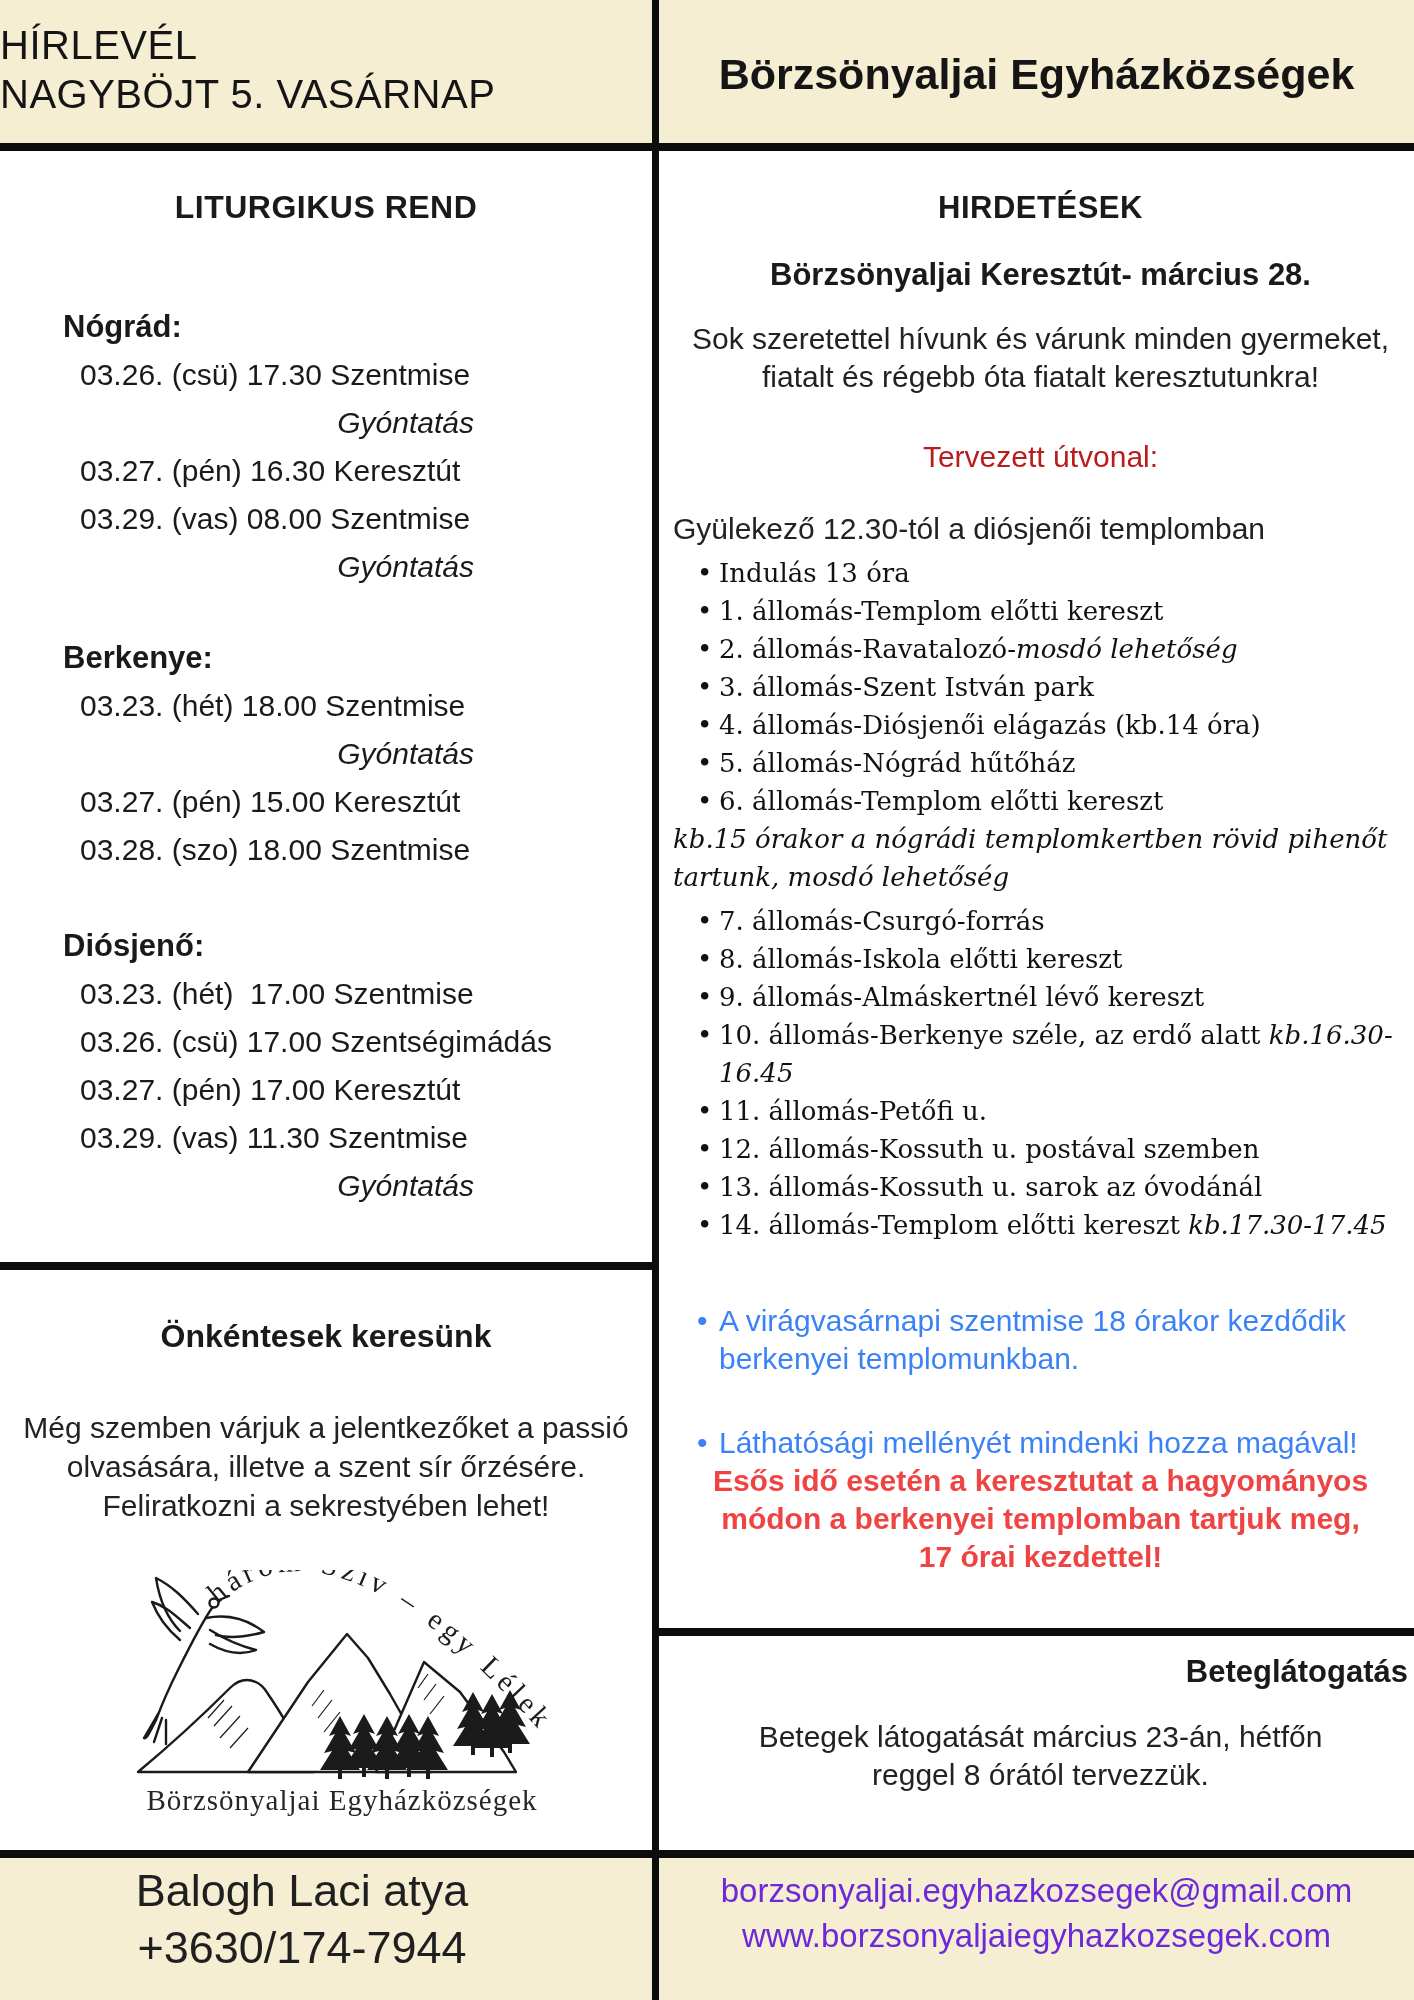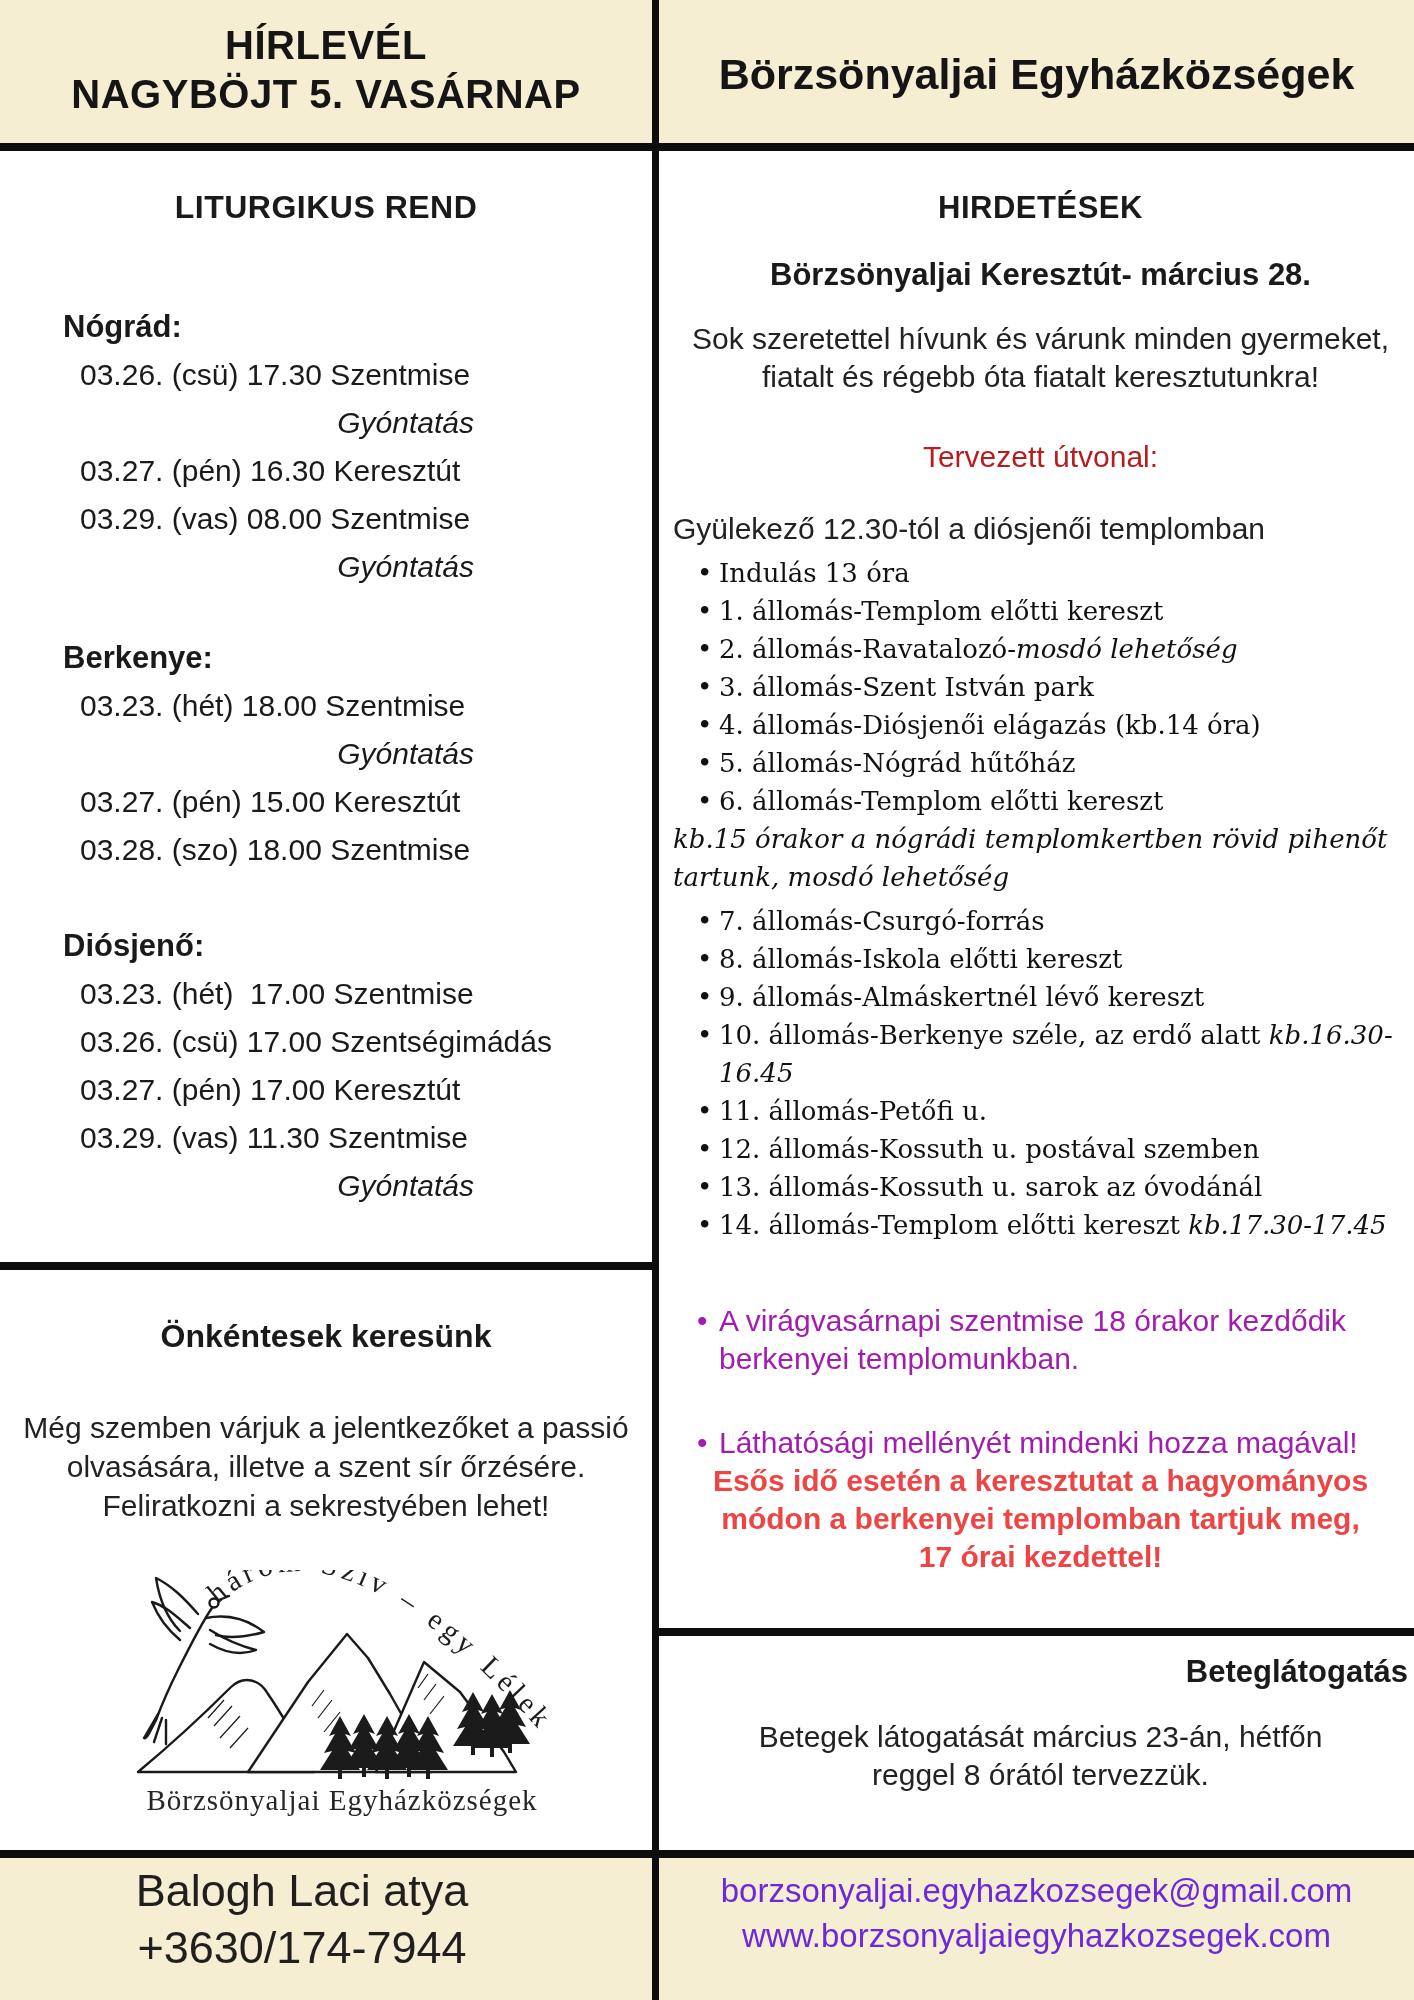--- a/index.html
+++ b/index.html
@@ -13,22 +13,22 @@
   .band-top-left{left:0;top:0;width:652px;height:143px;}
   .band-top-right{left:659px;top:0;width:755px;height:143px;}
   .band-bottom{left:0;top:1858px;width:1414px;height:142px;}
   .line{background:#0d0d0d;}
   .v-divider{left:652px;top:0;width:7px;height:2000px;}
   .h-divider-top{left:0;top:143px;width:1414px;height:8px;}
   .h-divider-left-mid{left:0;top:1262px;width:652px;height:8px;}
   .h-divider-right-mid{left:659px;top:1628px;width:755px;height:8px;}
   .h-divider-bottom{left:0;top:1850px;width:1414px;height:8px;}
   
-  .hdr-left{left:0;top:0;width:652px;padding-top:21px;text-align:center;
-    font-weight:bold;font-size:40px;line-height:49px;letter-spacing:.5px;color:#151515;}
+  .hdr-left{left:0;top:0;width:652px;padding-top:21px;
+    font-weight:normal;font-size:40px;line-height:49px;letter-spacing:.5px;color:#151515;}
   
   .hdr-right{left:659px;top:0;width:755px;padding-top:50px;text-align:center;
     font-weight:bold;font-size:43px;color:#151515;}
   
   .col-left{left:0;top:151px;width:652px;}
   .lit-title{margin-top:36px;text-align:center;font-weight:bold;font-size:32px;line-height:40px;letter-spacing:.5px;}
   .section.first{margin-top:76px;}
   .section.gap43{margin-top:43px;}
   .section.gap48{margin-top:48px;}
   .place{margin-left:63px;font-weight:bold;font-size:31px;line-height:48px;}
@@ -42,21 +42,21 @@
   .ann-title{margin-top:37px;text-align:center;font-weight:bold;font-size:31px;line-height:40px;letter-spacing:.5px;}
   .event-title{margin-top:27px;text-align:center;font-weight:bold;font-size:31px;line-height:40px;}
   .intro{margin-top:25px;text-align:center;font-size:30px;line-height:38px;color:#222;}
   .route-title{margin-top:42px;text-align:center;font-size:30px;line-height:38px;color:#b91c1c;}
   .gathering{margin-top:34px;font-size:30px;line-height:38px;color:#222;}
   .r-list{margin-top:6px;font-family:"DejaVu Serif",serif;font-size:26px;color:#111;}
   .r-item{position:relative;padding-left:46px;line-height:38px;}
   .r-item::before{content:"•";position:absolute;left:24px;top:0;font-size:26px;}
   .r-em{font-style:italic;}
   .r-note{font-family:"DejaVu Serif",serif;font-size:26px;line-height:38px;font-style:italic;color:#111;}
-  .n-item{position:relative;padding-left:46px;font-size:30px;line-height:38px;color:#a21caf;}
+  .n-item{position:relative;padding-left:46px;font-size:30px;line-height:38px;color:#3b82f6;}
   .n-item::before{content:"•";position:absolute;left:24px;top:0;}
   .n-item.gap{margin-top:46px;}
   .notices{margin-top:58px;}
   .rain{text-align:center;font-weight:bold;font-size:30px;line-height:38px;color:#ef4444;}
   .sick-title{margin-top:76px;text-align:right;font-weight:bold;font-size:31px;line-height:40px;}
   .sick-par{margin-top:26px;text-align:center;font-size:30px;line-height:38px;color:#222;}
   .footer-right{left:659px;top:1868px;width:755px;text-align:center;font-size:33px;line-height:45px;color:#6d28d9;}
   
   .logo{left:128px;top:1570px;width:440px;height:250px;}
 </style>

